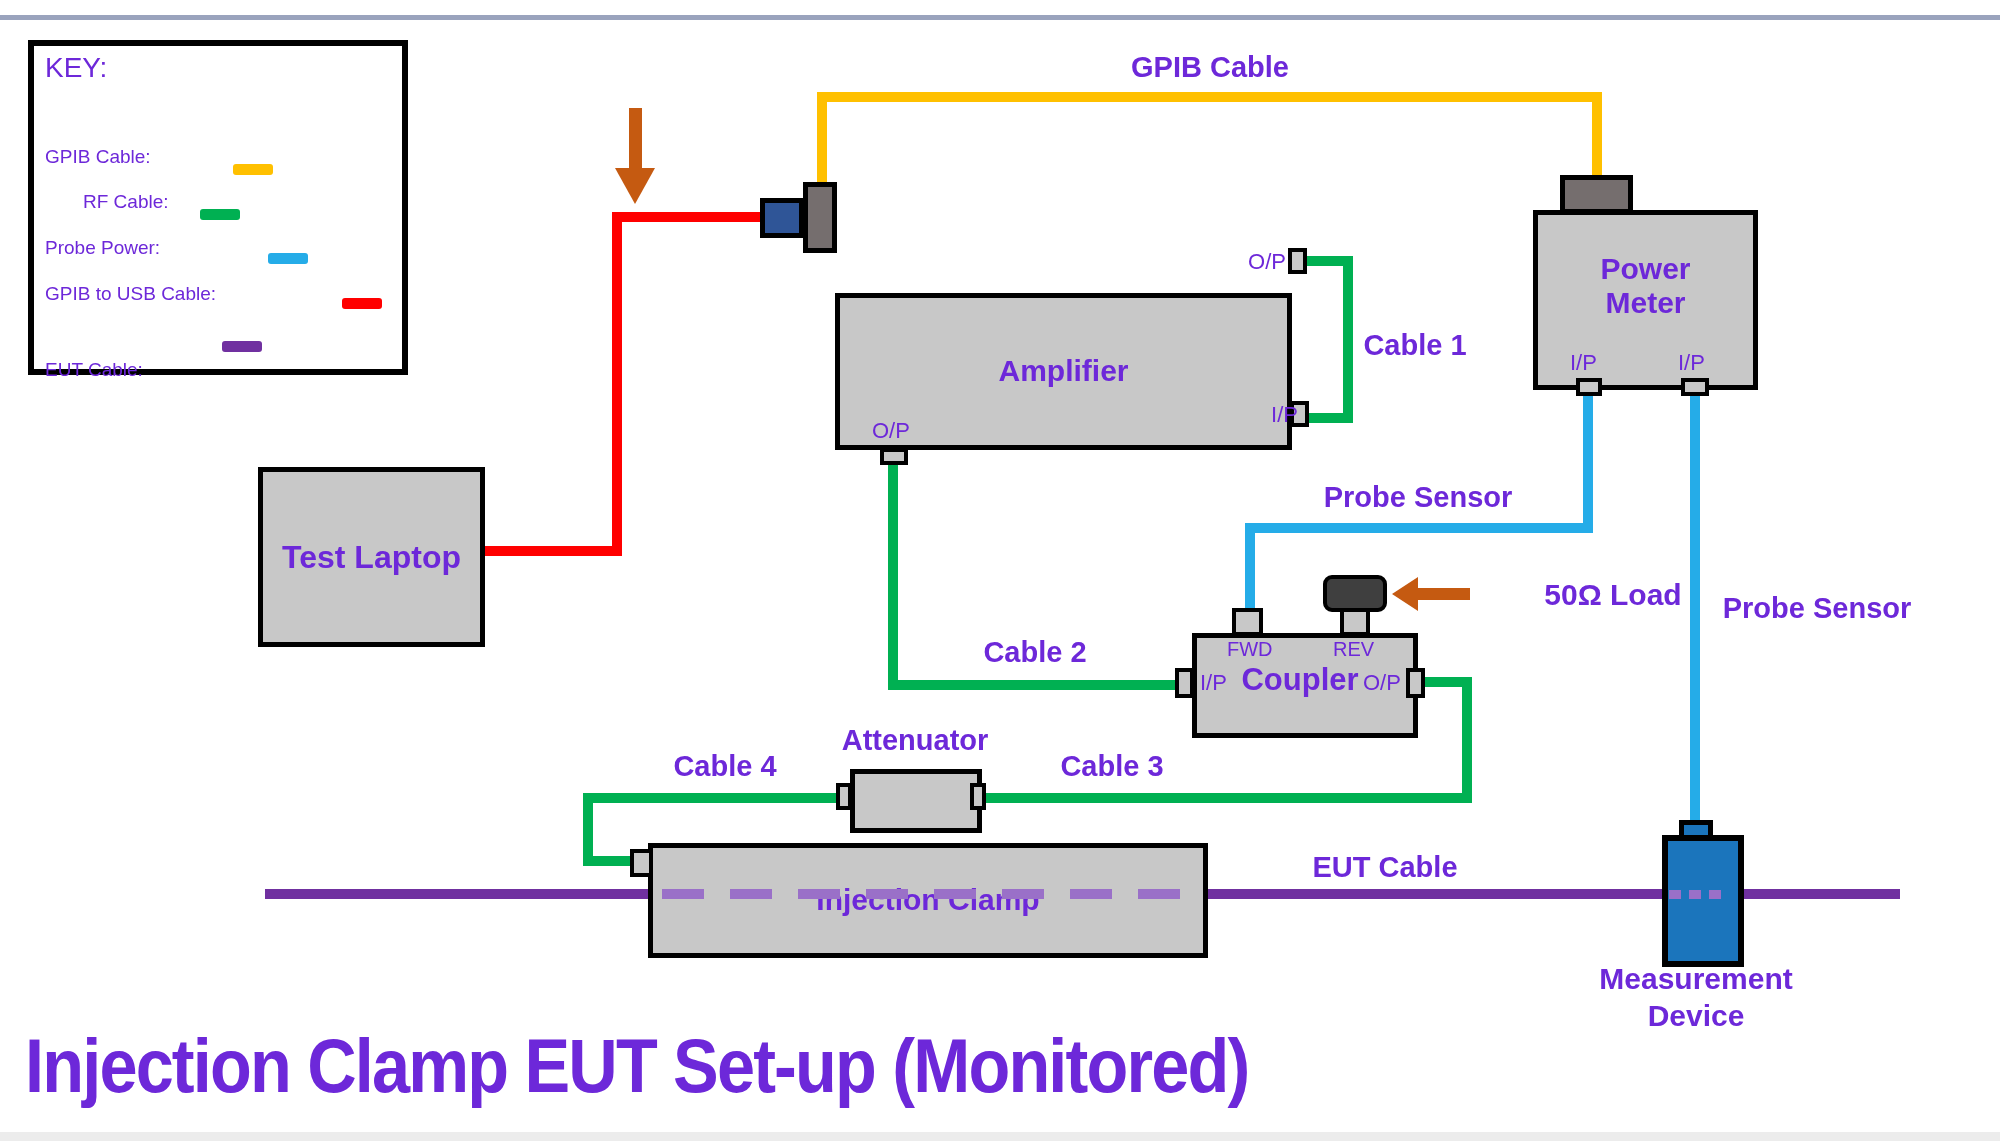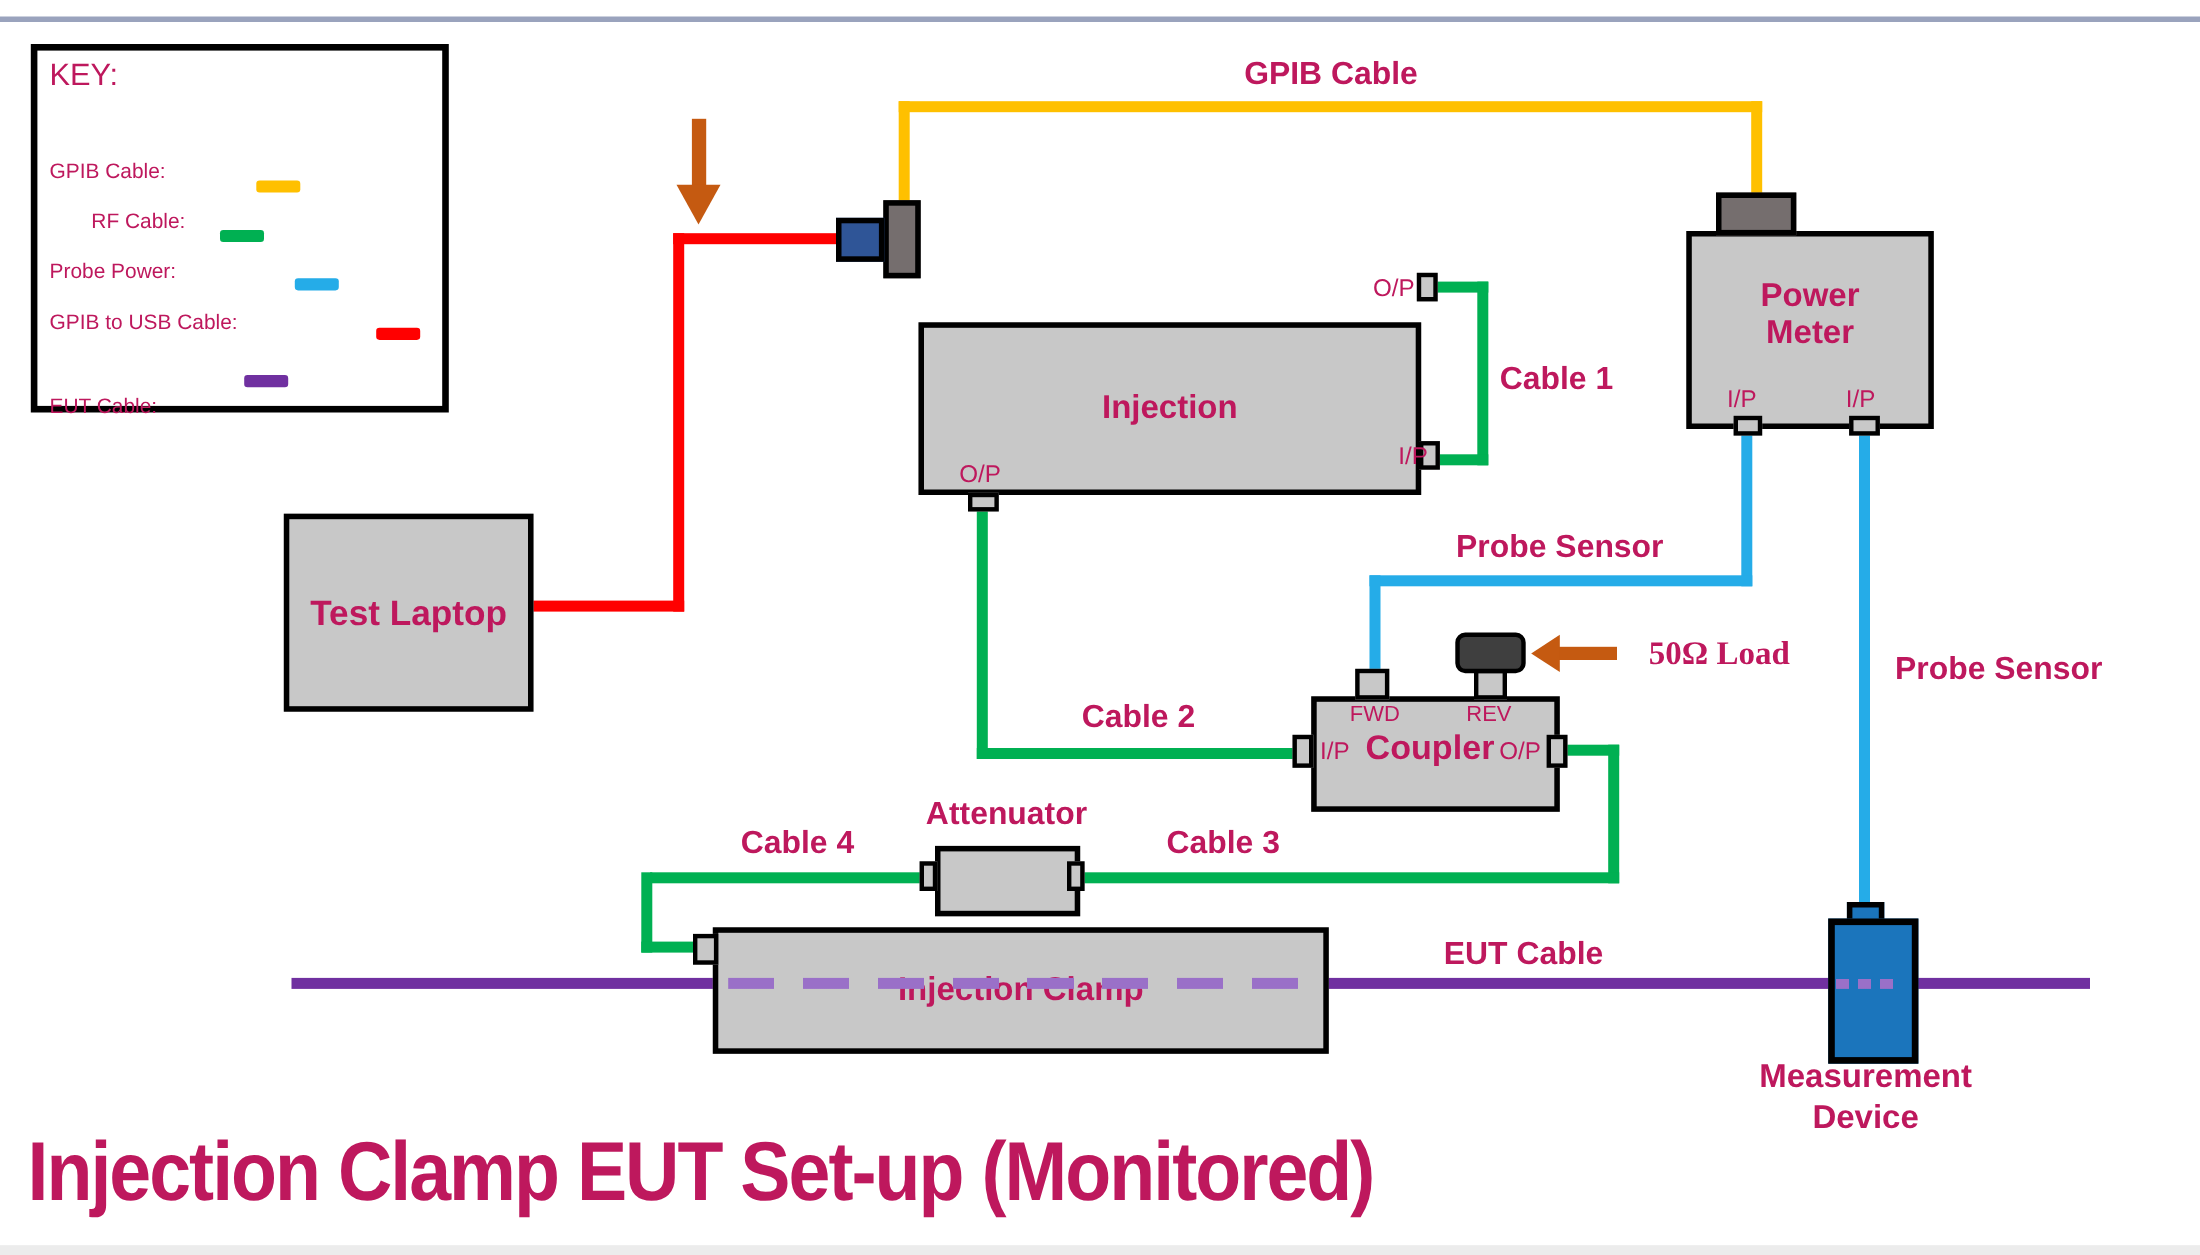--- a/index.html
+++ b/index.html
@@ -1,17 +1,17 @@
 <!DOCTYPE html>
 <html style="--c-gpib: #FFC000; --c-rf: #00B052; --c-probe: #25ACE8; --c-usb_cable: #FF0000; --c-eut: #7030A0; --c-eut_dash: #9A70C8; --c-arrow: #C55A11; --c-box_fill: #C8C8C8; --c-connector_dark: #756E6E; --c-load_fill: #3F3F3F; --c-usb_connector: #2F5597; --c-device_fill: #1B75BC; --c-top_strip: #9AA3BD; --c-bottom_strip: #ECECEC;"><head>
 <meta charset="utf-8">
 <style>
   html,body{margin:0;padding:0;background:#fff;}
   #canvas{position:relative;width:2000px;height:1141px;background:#fff;overflow:hidden;
-          font-family:"Liberation Sans","DejaVu Sans",sans-serif;color:#be185d;}
+          font-family:"Liberation Sans","DejaVu Sans",sans-serif;color:#6d28d9;}
   .strip{position:absolute;left:0;width:2000px;}
   .cable{position:absolute;z-index:2;}
   .box{position:absolute;background:var(--c-box_fill,#C8C8C8);border:5px solid #000;z-index:3;
        display:flex;align-items:center;justify-content:center;text-align:center;}
   .box .t{font-weight:bold;font-size:30px;line-height:1.15;}
   .connector{position:absolute;background:var(--c-box_fill,#C8C8C8);border:4px solid #000;z-index:4;box-sizing:border-box;}
   .lbl{position:absolute;font-weight:bold;font-size:29px;text-align:center;z-index:5;white-space:nowrap;}
   .plabel{position:absolute;font-size:22px;font-weight:400;z-index:5;white-space:nowrap;}
   .small{font-size:20px;}
   .keybox{position:absolute;left:28px;top:40px;width:380px;height:335px;border:6px solid #000;background:#fff;z-index:5;box-sizing:border-box;}
@@ -74,21 +74,21 @@
   <div class="cable" style="left:1245px;top:523px;width:348px;height:10px;background:var(--c-probe,#25ACE8);"></div>
   <div class="cable" style="left:1245px;top:523px;width:10px;height:91px;background:var(--c-probe,#25ACE8);"></div>
   <div class="cable" style="left:1690px;top:393px;width:10px;height:432px;background:var(--c-probe,#25ACE8);"></div>
 
   <div class="cable" style="left:265px;top:889px;width:392px;height:10px;background:var(--c-eut,#7030A0);z-index:1;"></div>
   <div class="cable" style="left:1193px;top:889px;width:707px;height:10px;background:var(--c-eut,#7030A0);z-index:1;"></div>
   <div class="dashline" style="left:662px;top:889px;width:528px;"></div>
   <div class="devdash" style="left:1669px;top:890px;width:58px;"></div>
 
   <div class="box" style="left:835px;top:293px;width:447px;height:147px;">
-    <div class="t">Injection</div>
+    <div class="t">Amplifier</div>
   </div>
   <div class="plabel" style="left:1238px;top:249px;width:48px;text-align:right;">O/P</div>
   <div class="plabel" style="left:1250px;top:402px;width:48px;text-align:right;">I/P</div>
   <div class="plabel" style="left:872px;top:418px;">O/P</div>
   <div class="connector" style="left:1288px;top:248px;width:19px;height:26px;"></div>
   <div class="connector" style="left:1290px;top:401px;width:19px;height:26px;"></div>
   <div class="connector" style="left:880px;top:448px;width:28px;height:17px;"></div>
 
   <div class="connector" style="left:803px;top:182px;width:34px;height:71px;background:var(--c-connector_dark,#756E6E);border-width:5px;"></div>
   <div class="connector" style="left:760px;top:198px;width:44px;height:40px;background:var(--c-usb_connector,#2F5597);border-width:5px;"></div>
@@ -131,21 +131,21 @@
   <div class="box" style="left:1662px;top:835px;width:70px;height:120px;background:var(--c-device_fill,#1B75BC);border-width:6px;z-index:3;"></div>
 
   <div class="arrowstem" style="left:629px;top:108px;width:13px;height:62px;"></div>
   <div class="tri" style="left:615px;top:168px;border-left:20px solid transparent;border-right:20px solid transparent;border-top:36px solid var(--c-arrow,#C55A11);"></div>
   <div class="arrowstem" style="left:1414px;top:588px;width:56px;height:12px;"></div>
   <div class="tri" style="left:1392px;top:577px;border-top:17px solid transparent;border-bottom:17px solid transparent;border-right:26px solid var(--c-arrow,#C55A11);"></div>
 
   <div class="lbl" style="left:1110px;top:51px;width:200px;">GPIB Cable</div>
   <div class="lbl" style="left:1340px;top:329px;width:150px;">Cable 1</div>
   <div class="lbl" style="left:1303px;top:481px;width:230px;">Probe Sensor</div>
-  <div class="lbl" style="left:1478px;top:578px;width:170px;font-size:30px;font-family:Liberation Serif, serif;">50Ω Load</div>
+  <div class="lbl" style="left:1528px;top:578px;width:170px;font-size:30px;">50Ω Load</div>
   <div class="lbl" style="left:960px;top:636px;width:150px;">Cable 2</div>
   <div class="lbl" style="left:1702px;top:592px;width:230px;">Probe Sensor</div>
   <div class="lbl" style="left:815px;top:724px;width:200px;">Attenuator</div>
   <div class="lbl" style="left:650px;top:750px;width:150px;">Cable 4</div>
   <div class="lbl" style="left:1037px;top:750px;width:150px;">Cable 3</div>
   <div class="lbl" style="left:1285px;top:851px;width:200px;">EUT Cable</div>
   <div class="lbl" style="left:1566px;top:960px;width:260px;white-space:normal;font-size:30px;line-height:37px;">Measurement Device</div>
 
   <div class="title">Injection Clamp EUT Set-up (Monitored)</div>
 

